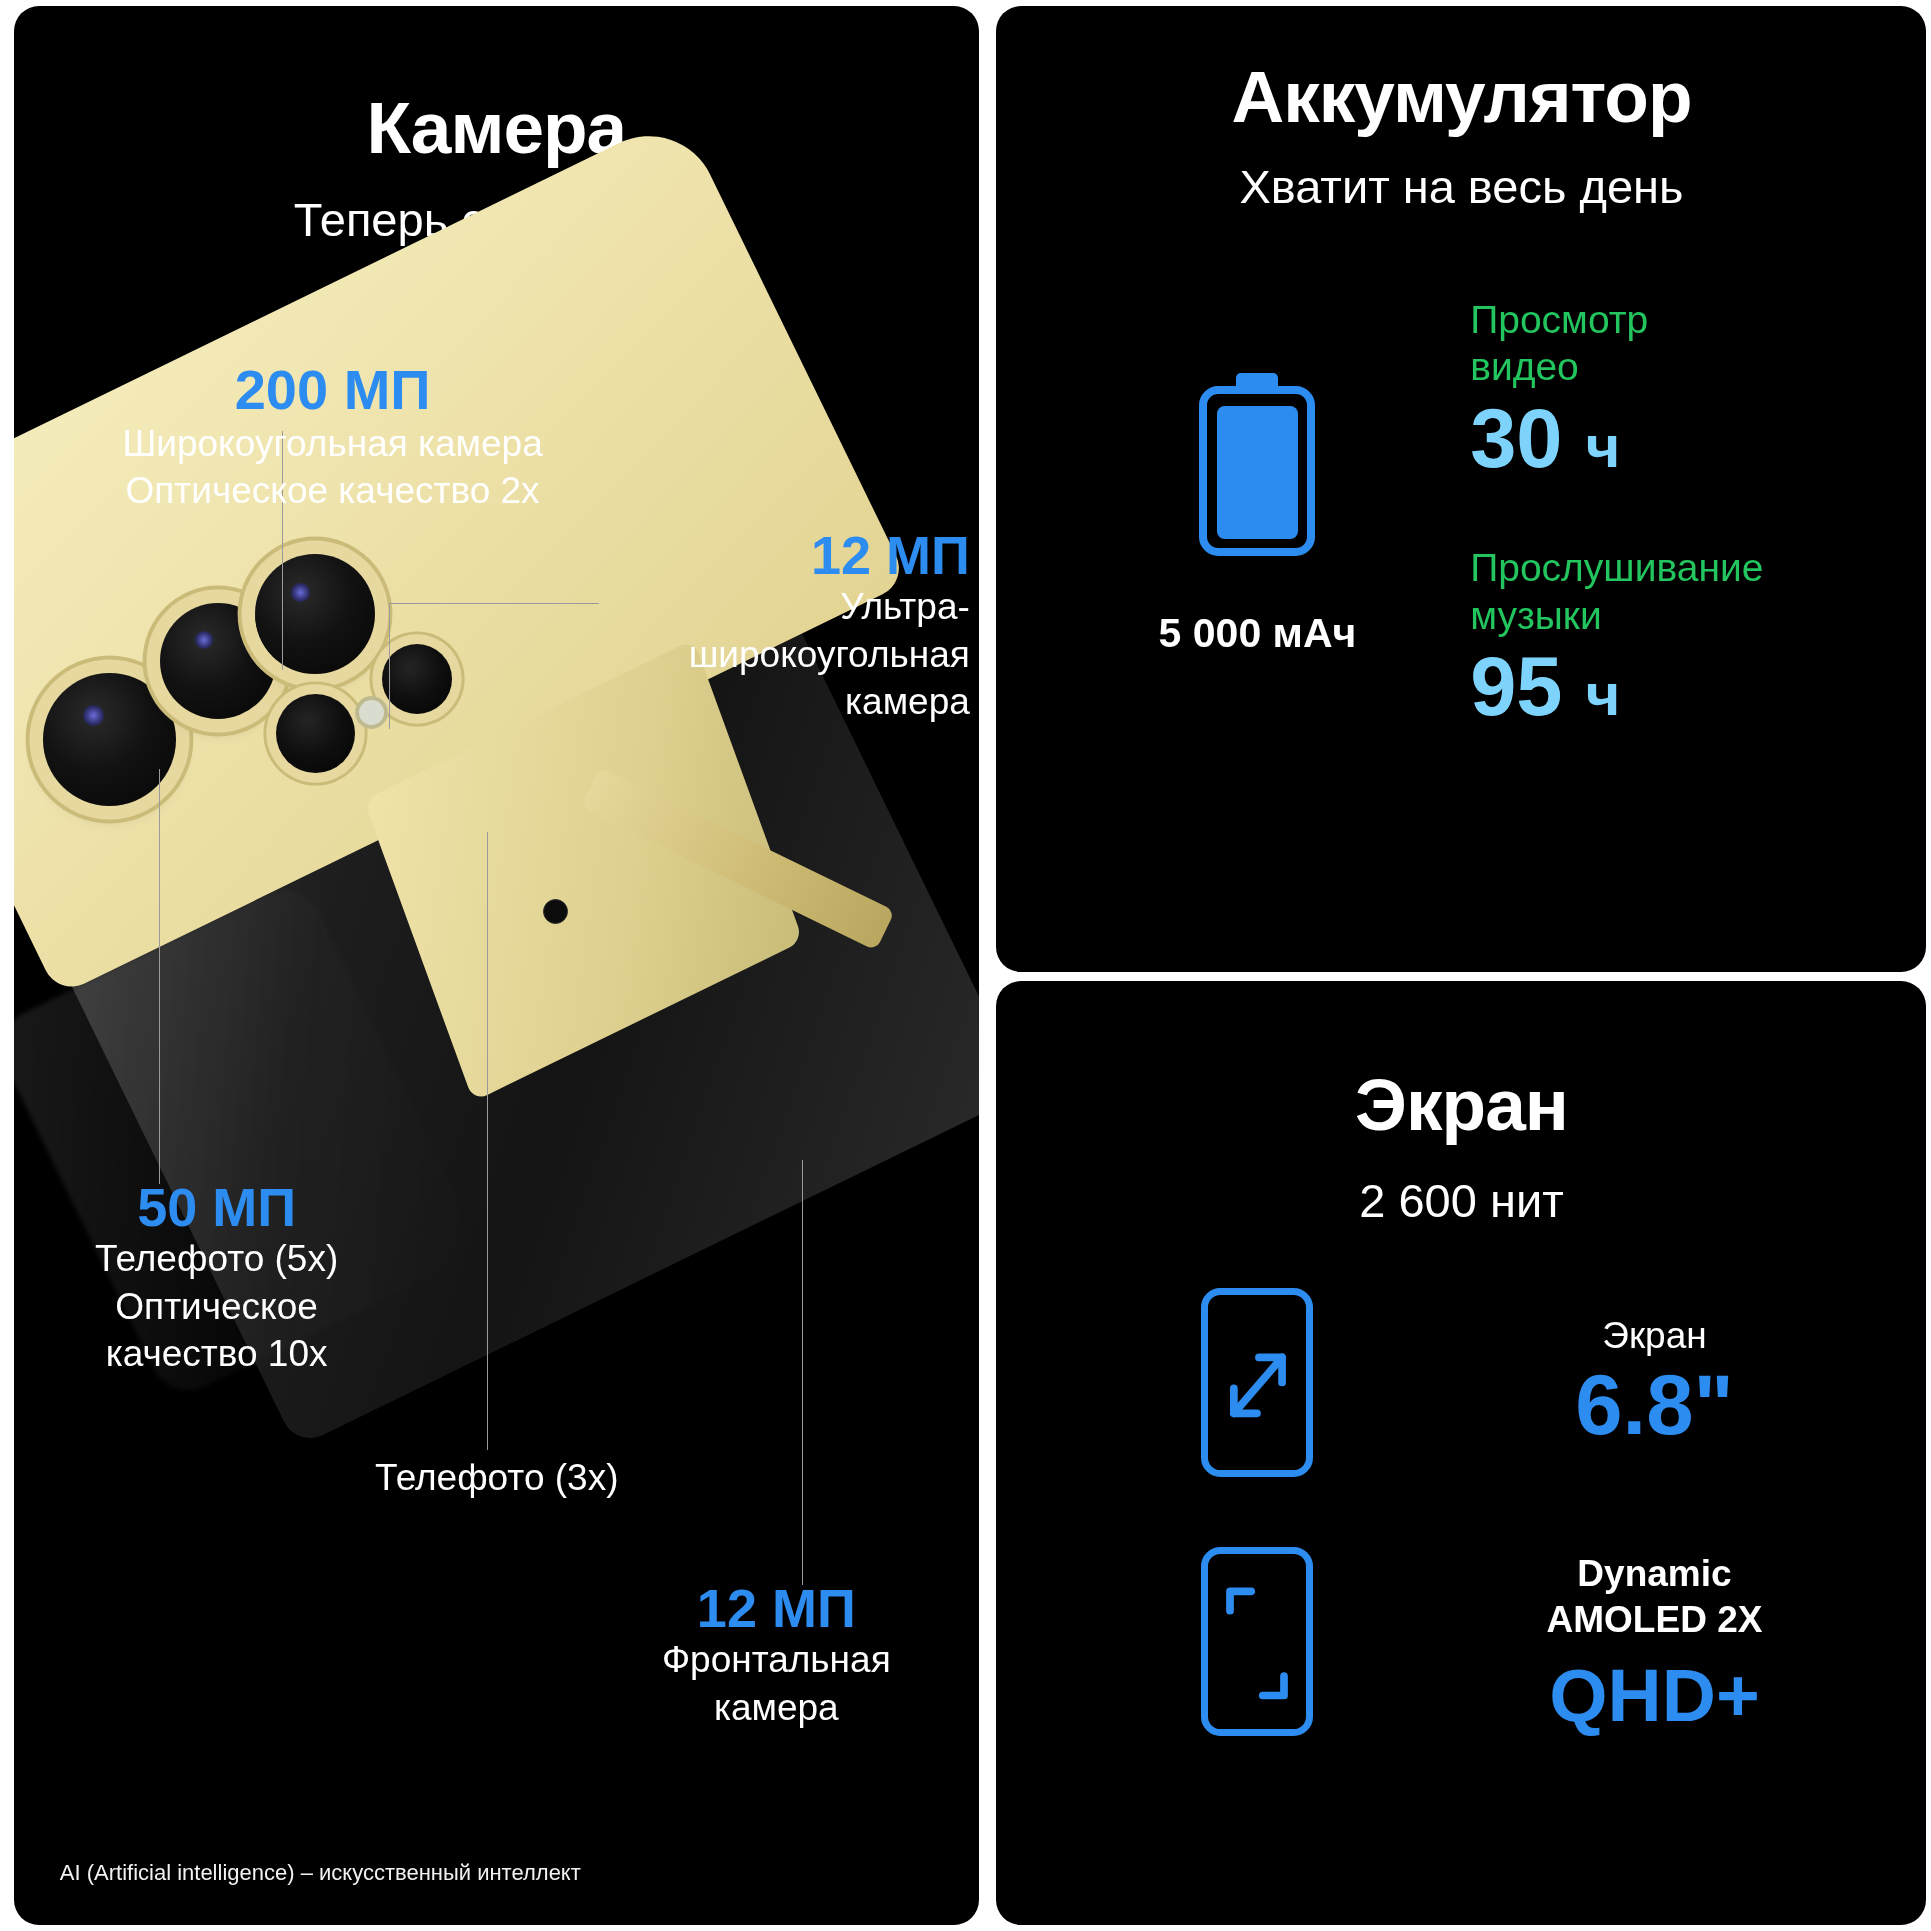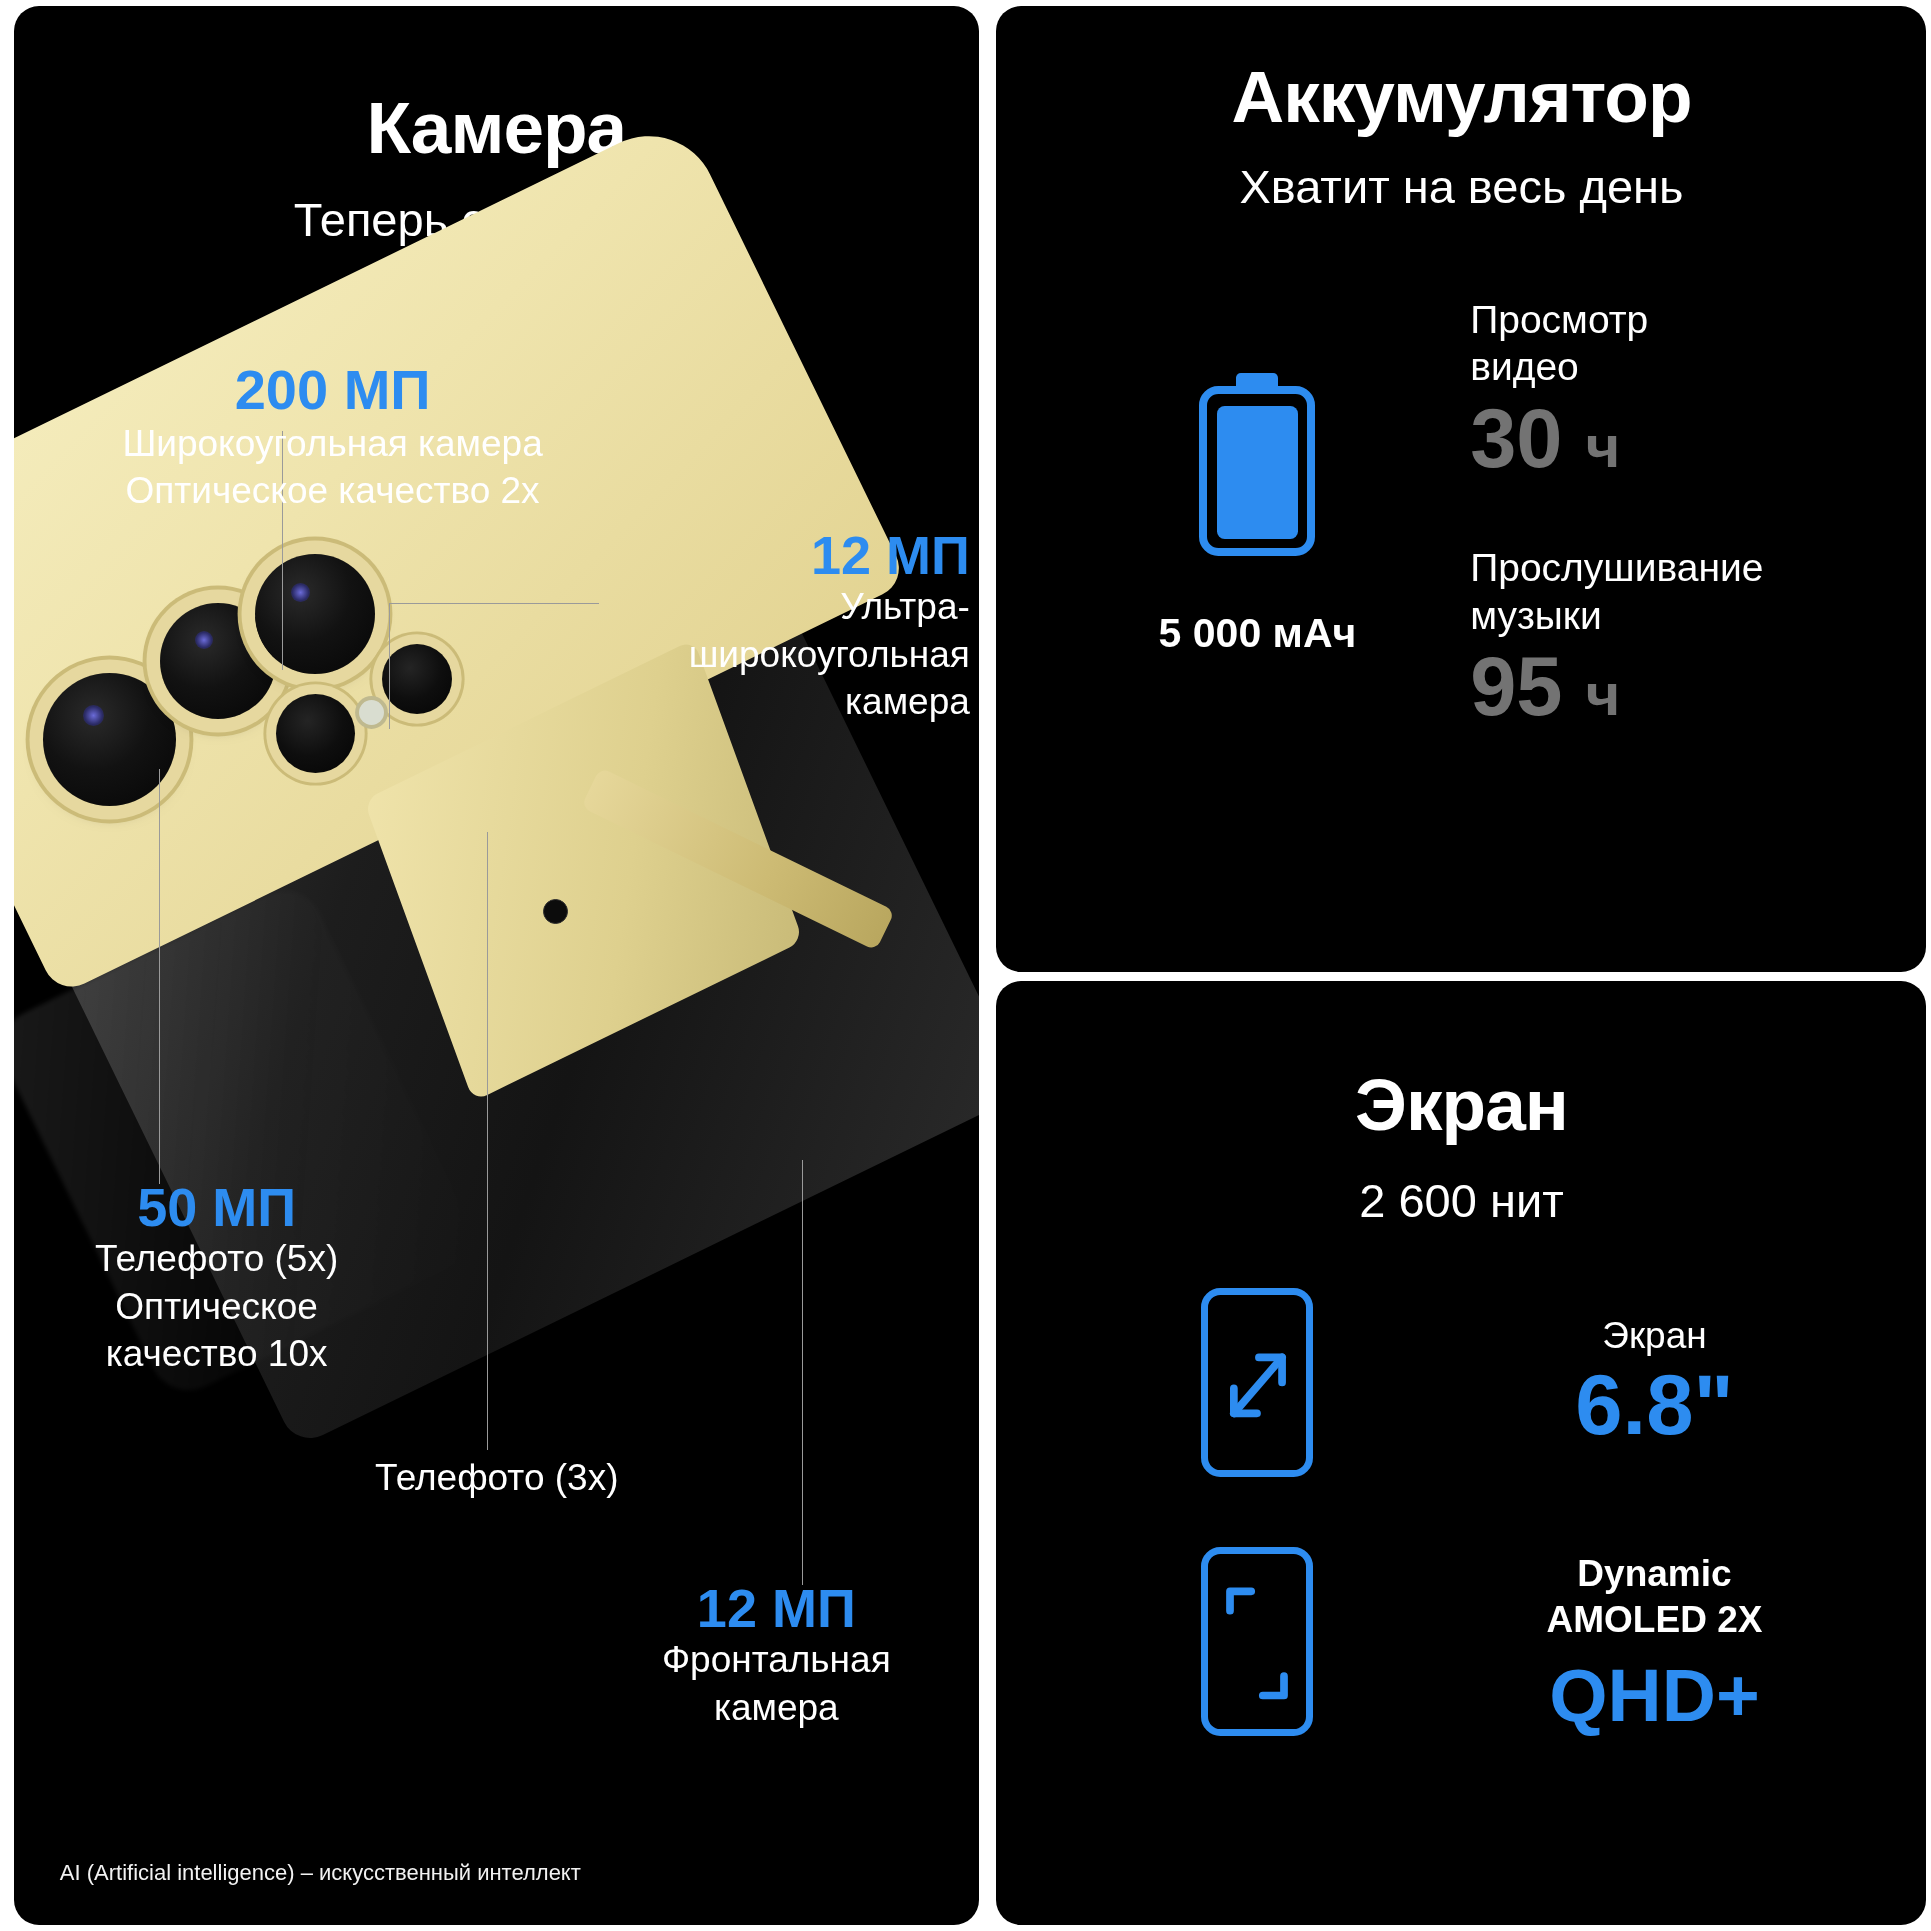--- a/index.html
+++ b/index.html
@@ -249,26 +249,26 @@
     font-size: 41px;
     font-weight: bold;
     white-space: nowrap;
   }
   .bat-right {
     flex: 1;
     padding-left: 9.7px;
     padding-top: 0;
   }
   .stat-label {
-    color: #ffffff;
+    color: #22c55e;
     font-size: 39px;
     line-height: 1.22;
   }
   .stat-value {
-    color: #737373;
+    color: #7dd3fc;
     font-size: 83px;
     font-weight: bold;
     line-height: 1.05;
     margin-top: 3.9px;
   }
   .stat-value .unit { font-size: 60px; font-weight: bold; }
   .stat-block + .stat-block { margin-top: 62px; }
 
   
   .scr-head { padding-top: 87px; }

